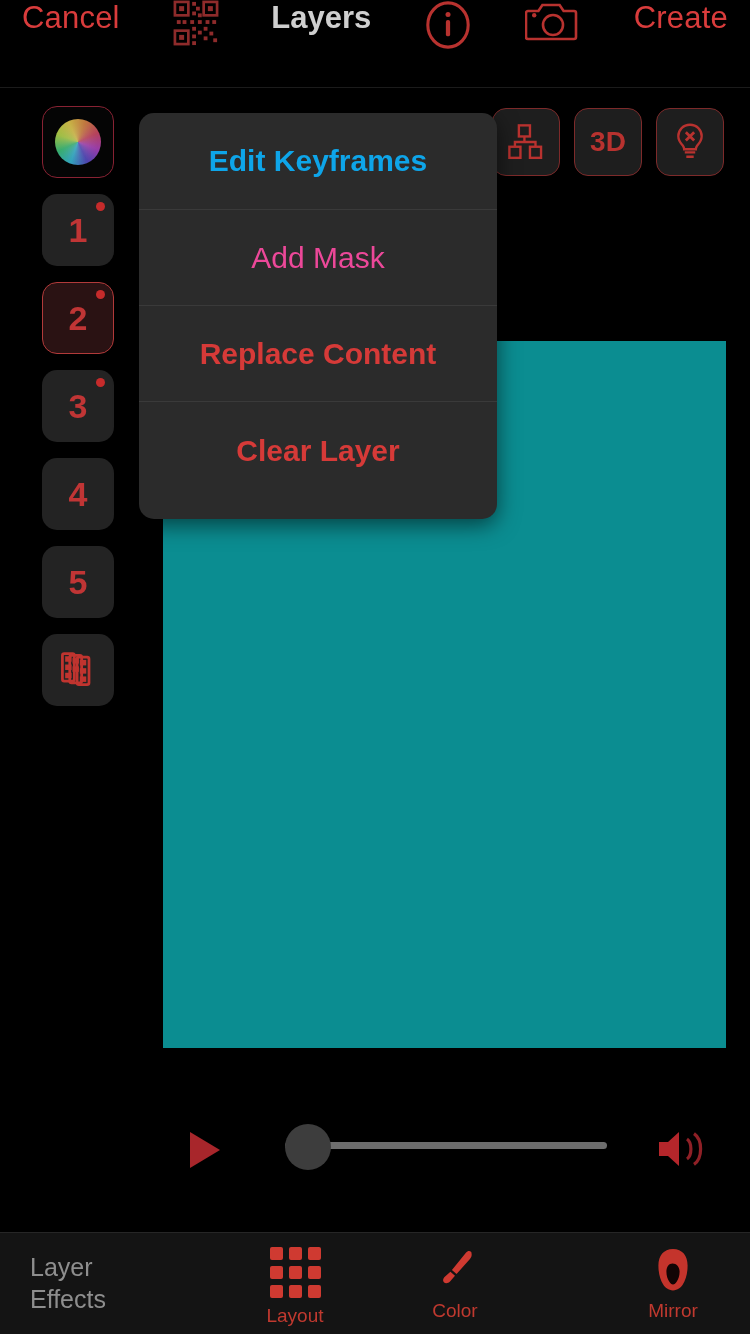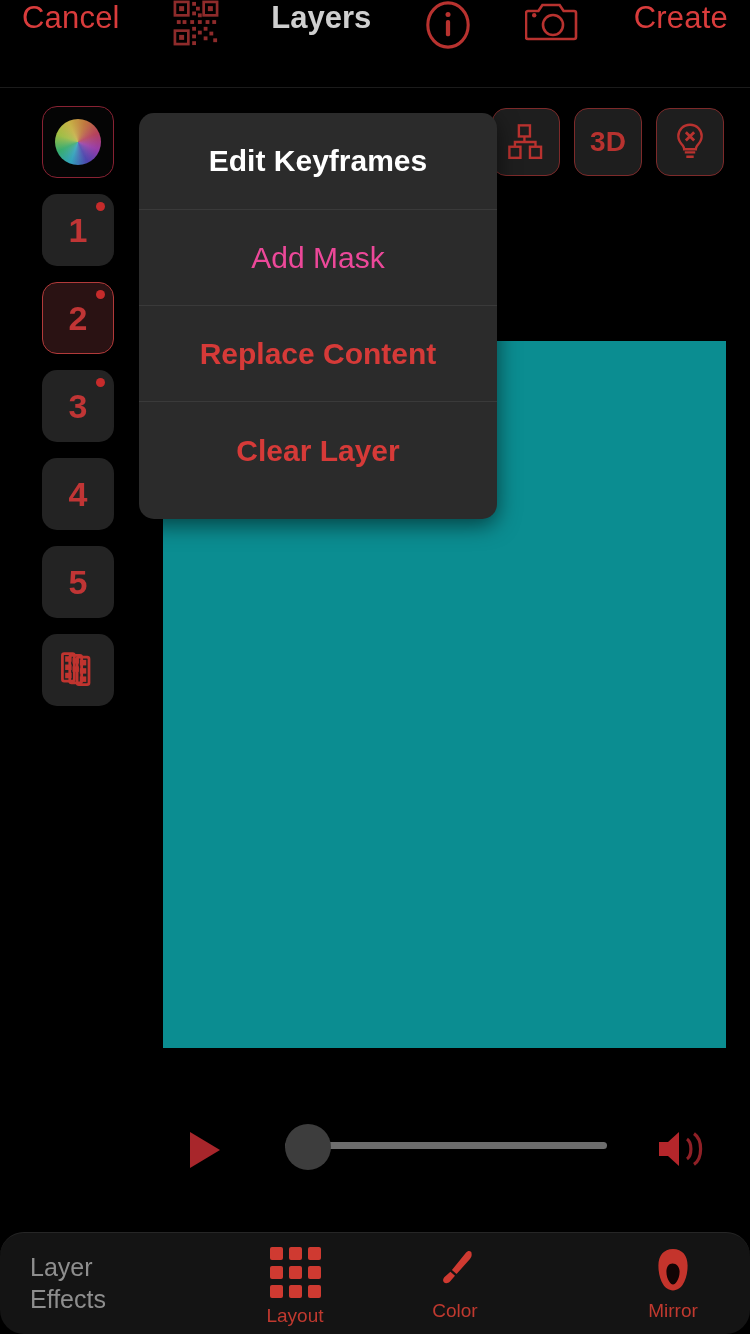--- a/index.html
+++ b/index.html
@@ -95,21 +95,20 @@
     width: 46px; height: 46px; border-radius: 50%;
     background: #3d3d3d;
   }
   .speaker { position: absolute; left: 655px; top: 1126px; }
 
   
   .tabbar {
     position: absolute; left: 0; bottom: 0; width: 750px; height: 102px;
     background: #141414;
     border-top: 1px solid #262626;
-    border-radius: 24px;
   }
   .layer-effects {
     position: absolute; left: 30px; top: 18px;
     color: #8e8e8e; font-size: 25px; line-height: 32px;
   }
   .tab {
     position: absolute; top: 14px;
     width: 150px; text-align: center;
     display: flex; flex-direction: column; align-items: center; gap: 7px;
   }
@@ -239,21 +238,21 @@
             <rect x="9" y="10" width="3.5" height="3"></rect>
           <rect x="13" y="6.5" width="3.5" height="3"></rect>
             <rect x="13" y="11" width="3.5" height="3"></rect>
           <rect x="13" y="15.5" width="3.5" height="3"></rect>
         </g>
       </svg>
     </div>
   </div>
 
   <div style="position:absolute;left:139px;top:113px;width:358px;background:#2b2b2b;border-radius:15px;overflow:hidden;box-shadow:0 6px 22px rgba(0,0,0,.55);">
-    <div style="height:97px;display:flex;align-items:center;justify-content:center;color:#ffffff;font-size:30px;font-weight:bold;border-bottom:1px solid #3a3a3a;">Edit Keyframes</div>
+    <div style="height:97px;display:flex;align-items:center;justify-content:center;color:#0ea5e9;font-size:30px;font-weight:bold;border-bottom:1px solid #3a3a3a;">Edit Keyframes</div>
     <div style="height:96px;display:flex;align-items:center;justify-content:center;color:#ec4899;font-size:30px;font-weight:normal;border-bottom:1px solid #3a3a3a;">Add Mask</div>
     <div style="height:96px;display:flex;align-items:center;justify-content:center;color:#d63a38;font-size:30px;font-weight:bold;border-bottom:1px solid #3a3a3a;">Replace Content</div>
     <div style="height:117px;display:flex;align-items:center;justify-content:center;color:#d63a38;font-size:30px;font-weight:bold;padding-bottom:20px;">Clear Layer</div>
   </div>
 
   <div class="play-tri" style="top:1132px"></div>
   <div class="slider-track"></div>
   <div class="slider-knob"></div>
   <div class="speaker">
     <svg width="54" height="46" viewBox="0 0 27 23">

